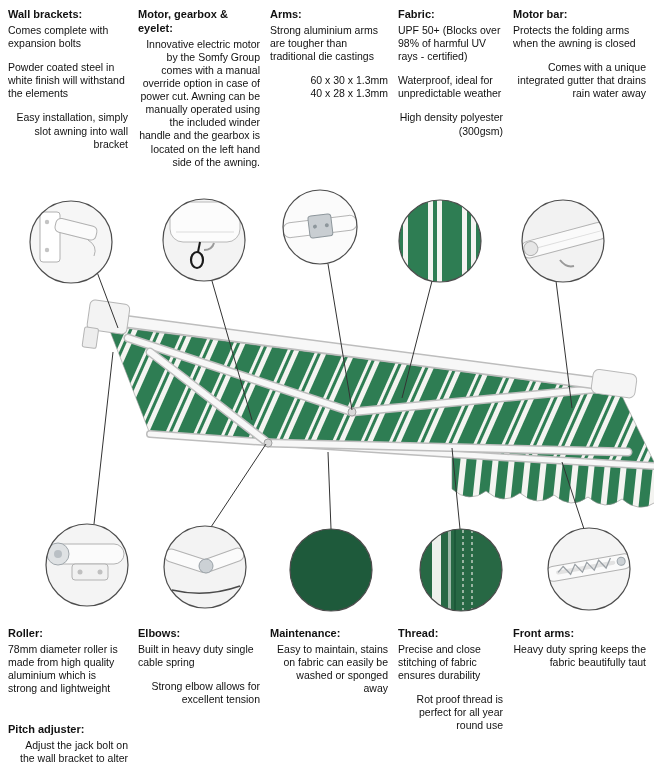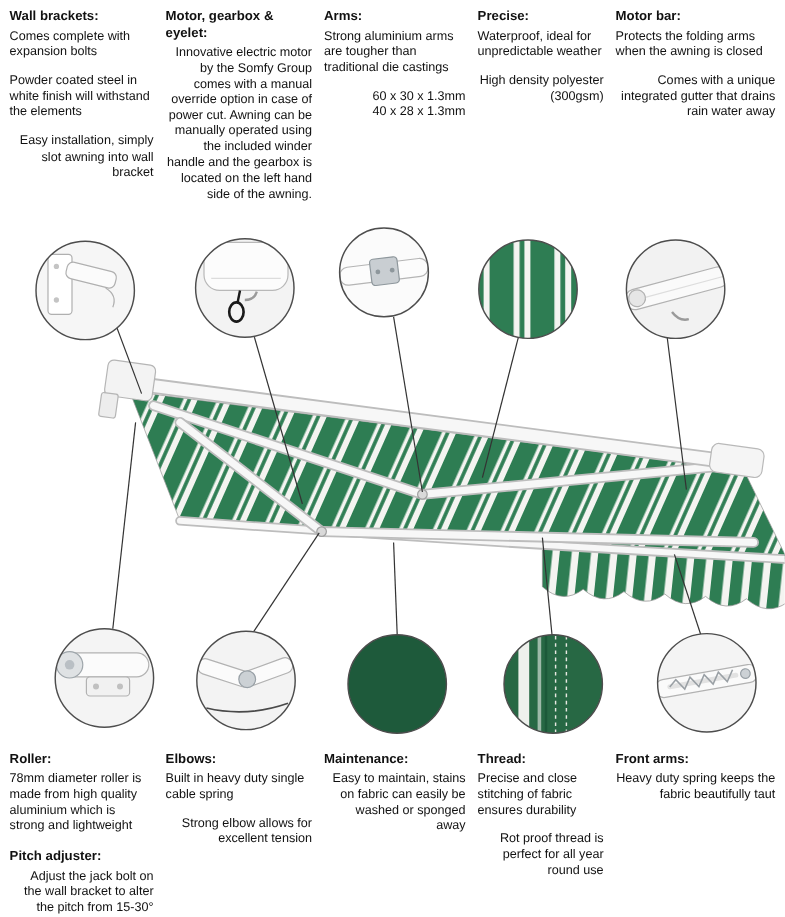--- a/index.html
+++ b/index.html
@@ -15,21 +15,21 @@
   .top-row{top:8px;grid-template-columns:120px 122px 118px 105px 1fr;}
   .bottom-row{top:627px;grid-template-columns:120px 122px 118px 105px 1fr;}
   .feature-col{min-width:0;}
   .feature-title{
     font-size:11px;font-weight:bold;margin:0 0 2px 0;line-height:1.25;
   }
   .feature-text{
     font-size:10.5px;line-height:1.25;margin:0 0 11px 0;white-space:pre-line;
   }
   .feature-text:last-child{margin-bottom:0;text-align:right;}
-  .feature-text + .feature-title{margin-top:13px;}
+  .feature-text + .feature-title{margin-top:28px;}
 </style>
 </head>
 <body>
 
 <div class="page">
 
   <svg class="diagram-svg" width="654" height="764" viewBox="0 0 654 764" xmlns="http://www.w3.org/2000/svg">
     <defs>
       <pattern id="fabricPattern" patternUnits="userSpaceOnUse" width="26" height="26" patternTransform="rotate(24)">
         <rect x="0" y="0" width="26" height="26" fill="var(--stripe-white)"></rect>
@@ -252,21 +252,22 @@
         <div class="feature-title">Motor, gearbox &amp; eyelet:</div>
         <p class="feature-text">Innovative electric motor by the Somfy Group comes with a manual override option in case of power cut. Awning can be manually operated using the included winder handle and the gearbox is located on the left hand side of the awning.</p>
       </div>
       <div class="feature-col">
         <div class="feature-title">Arms:</div>
         <p class="feature-text">Strong aluminium arms are tougher than traditional die castings</p>
         <p class="feature-text">60 x 30 x 1.3mm
 40 x 28 x 1.3mm</p>
       </div>
       <div class="feature-col">
-        <div class="feature-title">Precise:</div>
+        <div class="feature-title">Fabric:</div>
+        <p class="feature-text">UPF 50+ (Blocks over 98% of harmful UV rays - certified)</p>
         <p class="feature-text">Waterproof, ideal for unpredictable weather</p>
         <p class="feature-text">High density polyester (300gsm)</p>
       </div>
       <div class="feature-col">
         <div class="feature-title">Motor bar:</div>
         <p class="feature-text">Protects the folding arms when the awning is closed</p>
         <p class="feature-text">Comes with a unique integrated gutter that drains rain water away</p>
       </div>
     </div>
 

